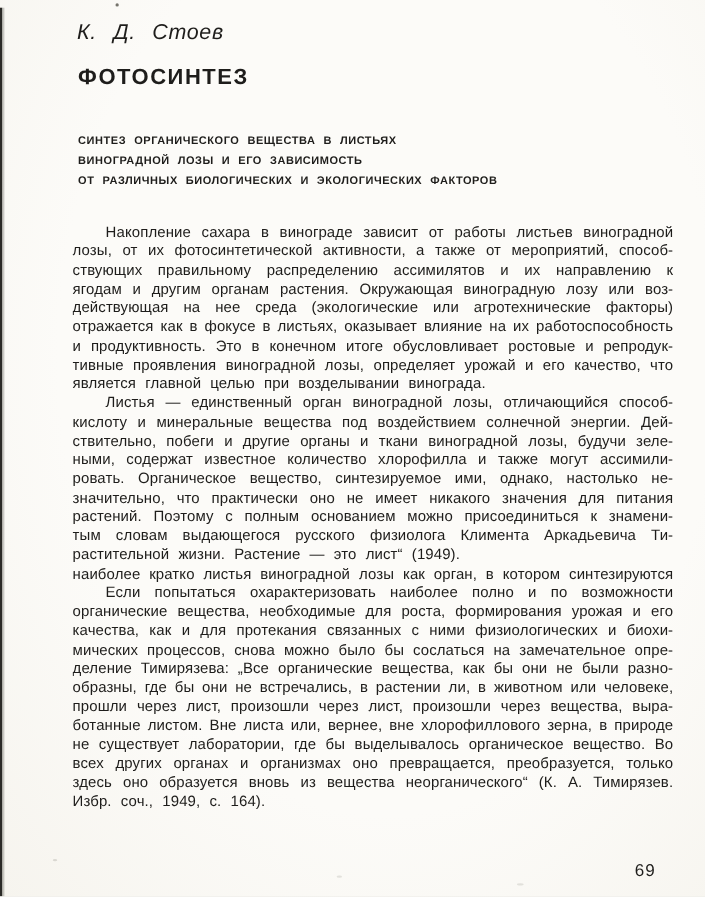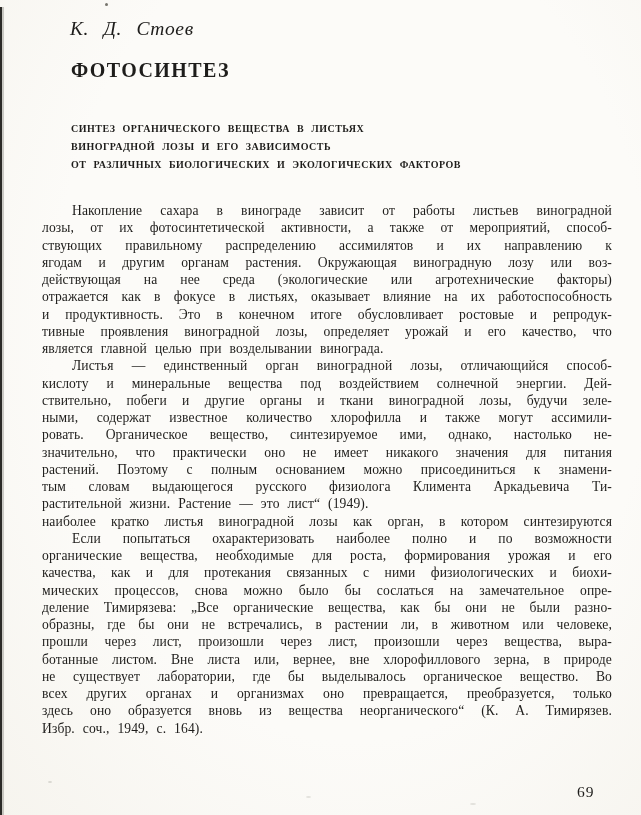--- a/index.html
+++ b/index.html
@@ -2,21 +2,21 @@
 <html><head>
 <meta charset="utf-8">
 <style>
   html, body { margin: 0; padding: 0; background: #e8e6e1; }
   .page {
     position: relative;
     width: 641px;
     height: 815px;
     background: #fbfaf6;
     background-image: radial-gradient(ellipse at 55% 40%, #fcfbf8 60%, #f6f4ee 100%);
-    font-family: Liberation Serif, serif;
+    font-family: Liberation Sans, sans-serif;
     color: #1e1d1b;
     overflow: hidden;
   }
   .scan-edge-left {
     position: absolute;
     left: 0; top: 7px;
     width: 2px; height: 808px;
     background: #2b2a27;
   }
   .scan-edge-left-soft {
@@ -61,20 +61,21 @@
     left: 42px; top: 202px;
     width: 570px;
     font-size: 13.6px;
     line-height: 17.25px;
     letter-spacing: 0.1px;
   }
   .text-line {
     height: 17.25px;
     overflow: hidden;
     text-align: justify;
+    margin-left: 24px;
   }
   
   .text-line:not(.last)::after {
     content: "";
     display: inline-block;
     width: 100%;
     height: 0;
   }
   .text-line.indent { text-indent: 30px; }
   .text-line.last {

